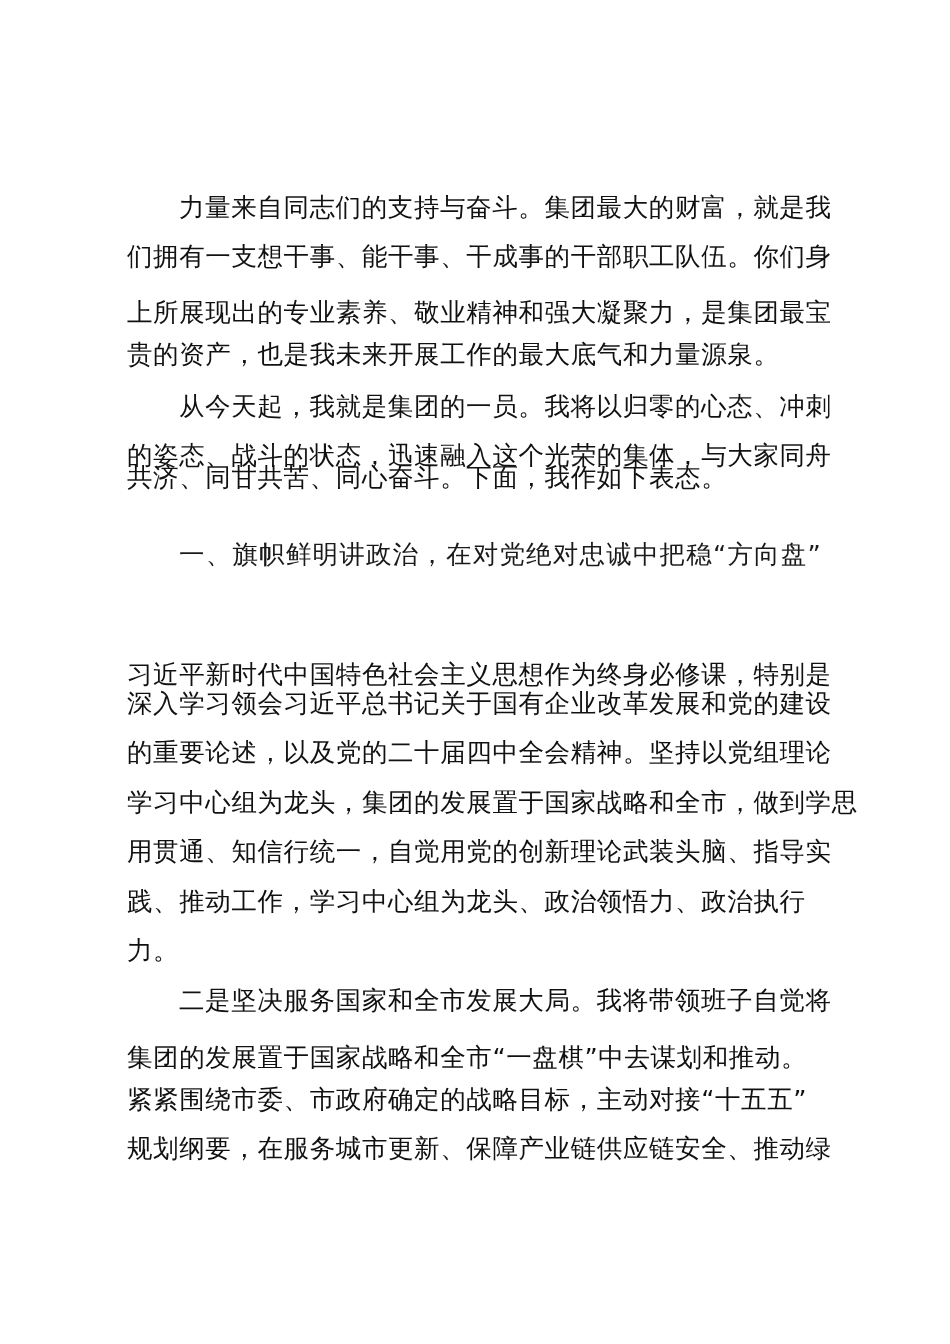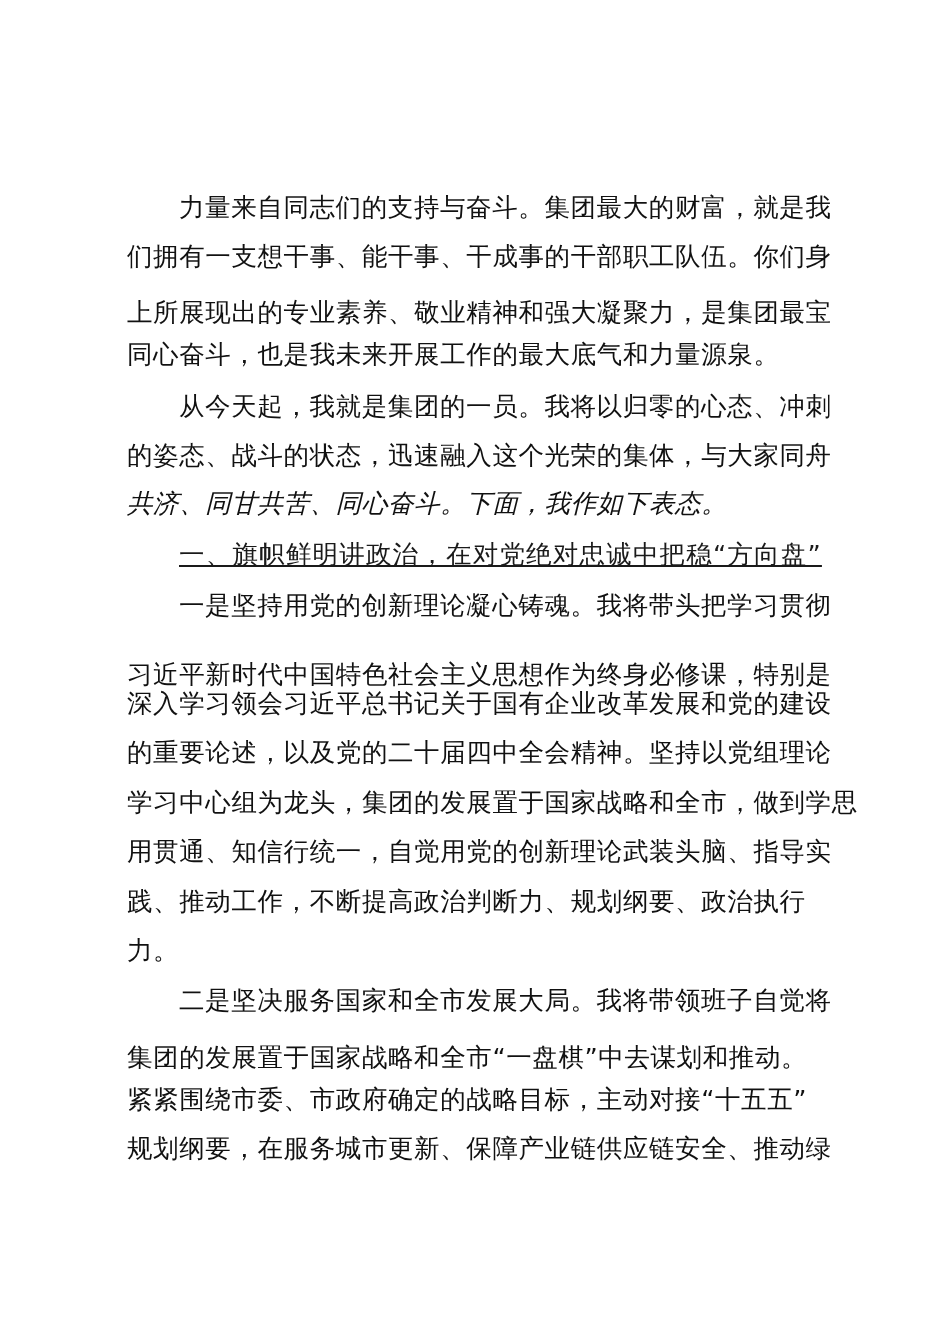--- a/index.html
+++ b/index.html
@@ -35,46 +35,44 @@
       letter-spacing: 0.6px;
       color: #111111;
     }
     .line.indent {
       left: 179px;
       width: 653px;
     }
     .line.heading {
       color: #1a1a1a;
       letter-spacing: 1.2px;
-      text-decoration: underline;
     }
   </style>
 </head>
 <body>
 
 <div class="page">
 
   <div class="line indent" style="top:190px;">力量来自同志们的支持与奋斗。集团最大的财富，就是我</div>
   <div class="line" style="top:239px;">们拥有一支想干事、能干事、干成事的干部职工队伍。你们身</div>
   <div class="line" style="top:288px;margin-top:7px;">上所展现出的专业素养、敬业精神和强大凝聚力，是集团最宝</div>
-  <div class="line" style="top:337px;">同心奋斗，也是我未来开展工作的最大底气和力量源泉。</div>
+  <div class="line" style="top:337px;">贵的资产，也是我未来开展工作的最大底气和力量源泉。</div>
 
   <div class="line indent" style="top:389px;">从今天起，我就是集团的一员。我将以归零的心态、冲刺</div>
   <div class="line" style="top:438px;">的姿态、战斗的状态，迅速融入这个光荣的集体，与大家同舟</div>
-  <div class="line" style="top:486px;font-style:italic;">共济、同甘共苦、同心奋斗。下面，我作如下表态。</div>
+  <div class="line" style="top:460px;">共济、同甘共苦、同心奋斗。下面，我作如下表态。</div>
 
   <div class="line indent heading" style="top:537px;">一、旗帜鲜明讲政治，在对党绝对忠诚中把稳“方向盘”</div>
 
-  <div class="line indent" style="top:588px;">一是坚持用党的创新理论凝心铸魂。我将带头把学习贯彻</div>
   <div class="line" style="top:657px;">习近平新时代中国特色社会主义思想作为终身必修课，特别是</div>
   <div class="line" style="top:686px;">深入学习领会习近平总书记关于国有企业改革发展和党的建设</div>
   <div class="line" style="top:735px;">的重要论述，以及党的二十届四中全会精神。坚持以党组理论</div>
   <div class="line" style="top:785px;">学习中心组为龙头，集团的发展置于国家战略和全市，做到学思</div>
   <div class="line" style="top:834px;">用贯通、知信行统一，自觉用党的创新理论武装头脑、指导实</div>
-  <div class="line" style="top:884px;">践、推动工作，不断提高政治判断力、规划纲要、政治执行</div>
+  <div class="line" style="top:884px;">践、推动工作，学习中心组为龙头、政治领悟力、政治执行</div>
   <div class="line" style="top:933px;">力。</div>
 
   <div class="line indent" style="top:983px;">二是坚决服务国家和全市发展大局。我将带领班子自觉将</div>
   <div class="line" style="top:1040px;">集团的发展置于国家战略和全市“一盘棋”中去谋划和推动。</div>
   <div class="line" style="top:1082px;">紧紧围绕市委、市政府确定的战略目标，主动对接“十五五”</div>
   <div class="line" style="top:1131px;">规划纲要，在服务城市更新、保障产业链供应链安全、推动绿</div>
 
 </div>
 
 </body></html>

